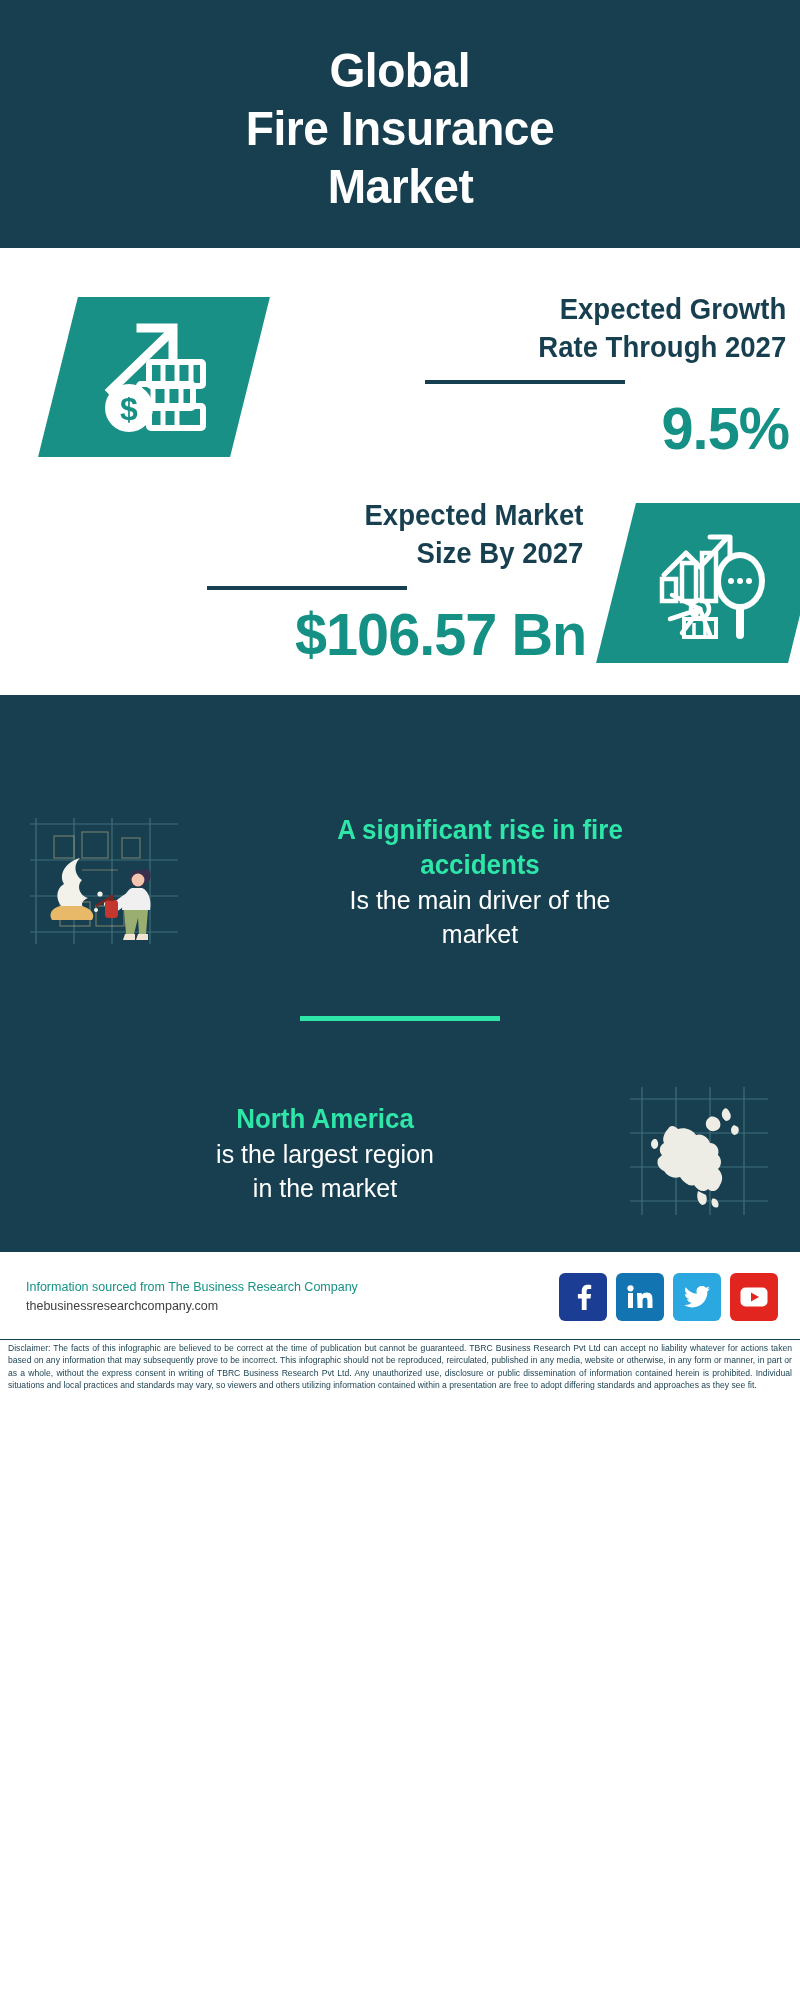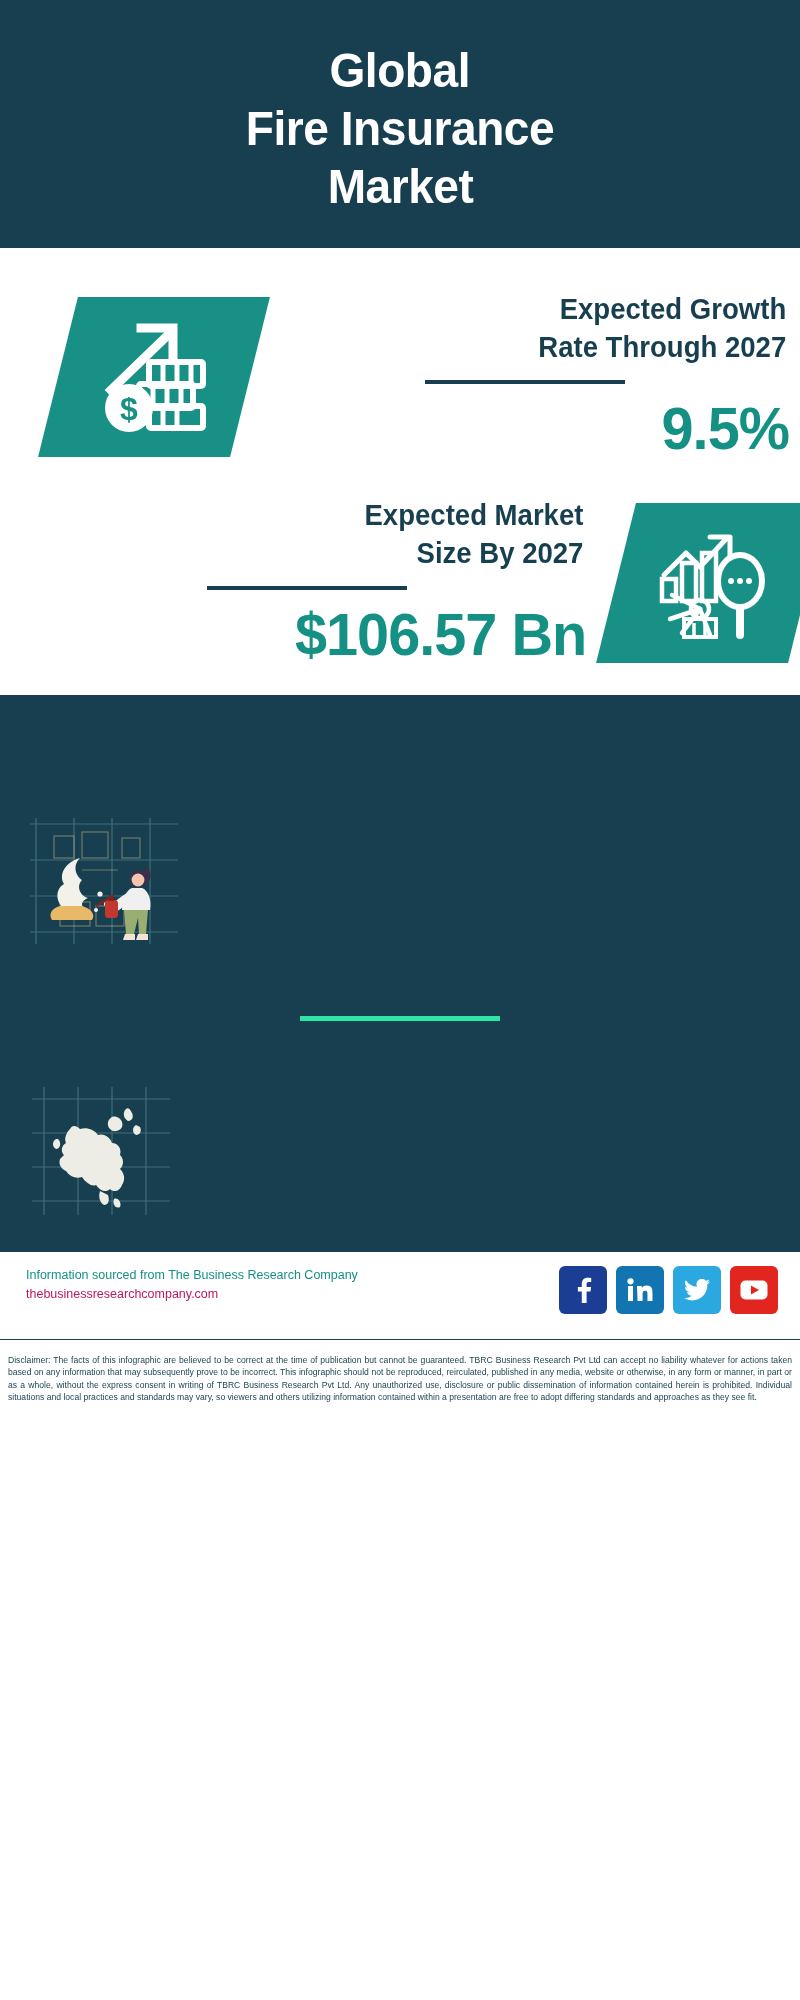--- a/index.html
+++ b/index.html
@@ -118,41 +118,41 @@
     height:5px;
     background:#2EE6A8;
     margin:62px auto 60px auto;
   }
 
   
   .footer {
     background:#ffffff;
     border-top:1px solid #173F4F;
     display:flex;
-    align-items:flex-start;
+    align-items:center;
     justify-content:space-between;
     padding:14px 22px 12px 26px;
     height:88px;
   }
   .footer-src { line-height:19px; }
   .footer-src .l1 { color:#149184; font-size:12.5px; }
-  .footer-src .l2 { color:#be185d; font-size:12.5px; }
+  .footer-src .l2 { color:#404040; font-size:12.5px; }
   .socials { display:flex; gap:9px; align-items:center; }
   .soc {
     width:48px; height:48px; border-radius:6px;
     display:flex; align-items:center; justify-content:center;
   }
   .soc-fb { background:#1B3E94; }
   .soc-in { background:#1275B1; }
   .soc-tw { background:#2CA8E0; }
   .soc-yt { background:#E3251F; }
 
   .disclaimer {
     border-top:1px solid #173F4F;
-    padding:14px 8px 8px 8px;
+    padding:2px 8px 8px 8px;
     color:#173F4F;
     font-size:8.6px;
     line-height:12.4px;
     text-align:justify;
   }
 </style>
 </head>
 <body>
 
 <div class="page">
@@ -274,25 +274,36 @@
           <path d="M106 80 C98 84 88 92 84 96 L90 102 C96 98 104 92 108 88 Z" fill="#F0F0F0"></path>
           <path d="M98 100 L122 100 L120 124 L113 124 L112 108 L108 124 L100 124 Z" fill="#9AAE72"></path>
           <path d="M99 124 L109 124 L109 130 L97 130 Z" fill="#F3E3D2"></path>
           <path d="M112 124 L122 124 L122 130 L110 130 Z" fill="#F3E3D2"></path>
 
           <rect x="79" y="90" width="13" height="18" rx="3.5" fill="#C4372E"></rect>
           <rect x="83" y="85" width="5" height="6" fill="#7A2620"></rect>
           <path d="M83 88 L70 96" stroke="#7A2620" stroke-width="2.6" fill="none"></path>
         </svg>
       </div>
+      <div class="words">
+        <div class="hl">A significant rise in fire</div>
+        <div class="hl">accidents</div>
+        <div class="sub">Is the main driver of the</div>
+        <div class="sub">market</div>
+      </div>
     </div>
 
     <div class="green-divider"></div>
 
     <div class="callout">
+      <div class="words">
+        <div class="hl">North America</div>
+        <div class="sub">is the largest region</div>
+        <div class="sub">in the market</div>
+      </div>
       <div class="art">
         <svg width="150" height="140" viewBox="0 0 150 140">
           <g stroke="#4E7E8A" stroke-width="1.2" opacity="0.75">
             <line x1="18" y1="6" x2="18" y2="134"></line>
             <line x1="52" y1="6" x2="52" y2="134"></line>
             <line x1="86" y1="6" x2="86" y2="134"></line>
             <line x1="120" y1="6" x2="120" y2="134"></line>
             <line x1="6" y1="18" x2="144" y2="18"></line>
             <line x1="6" y1="52" x2="144" y2="52"></line>
             <line x1="6" y1="86" x2="144" y2="86"></line>

